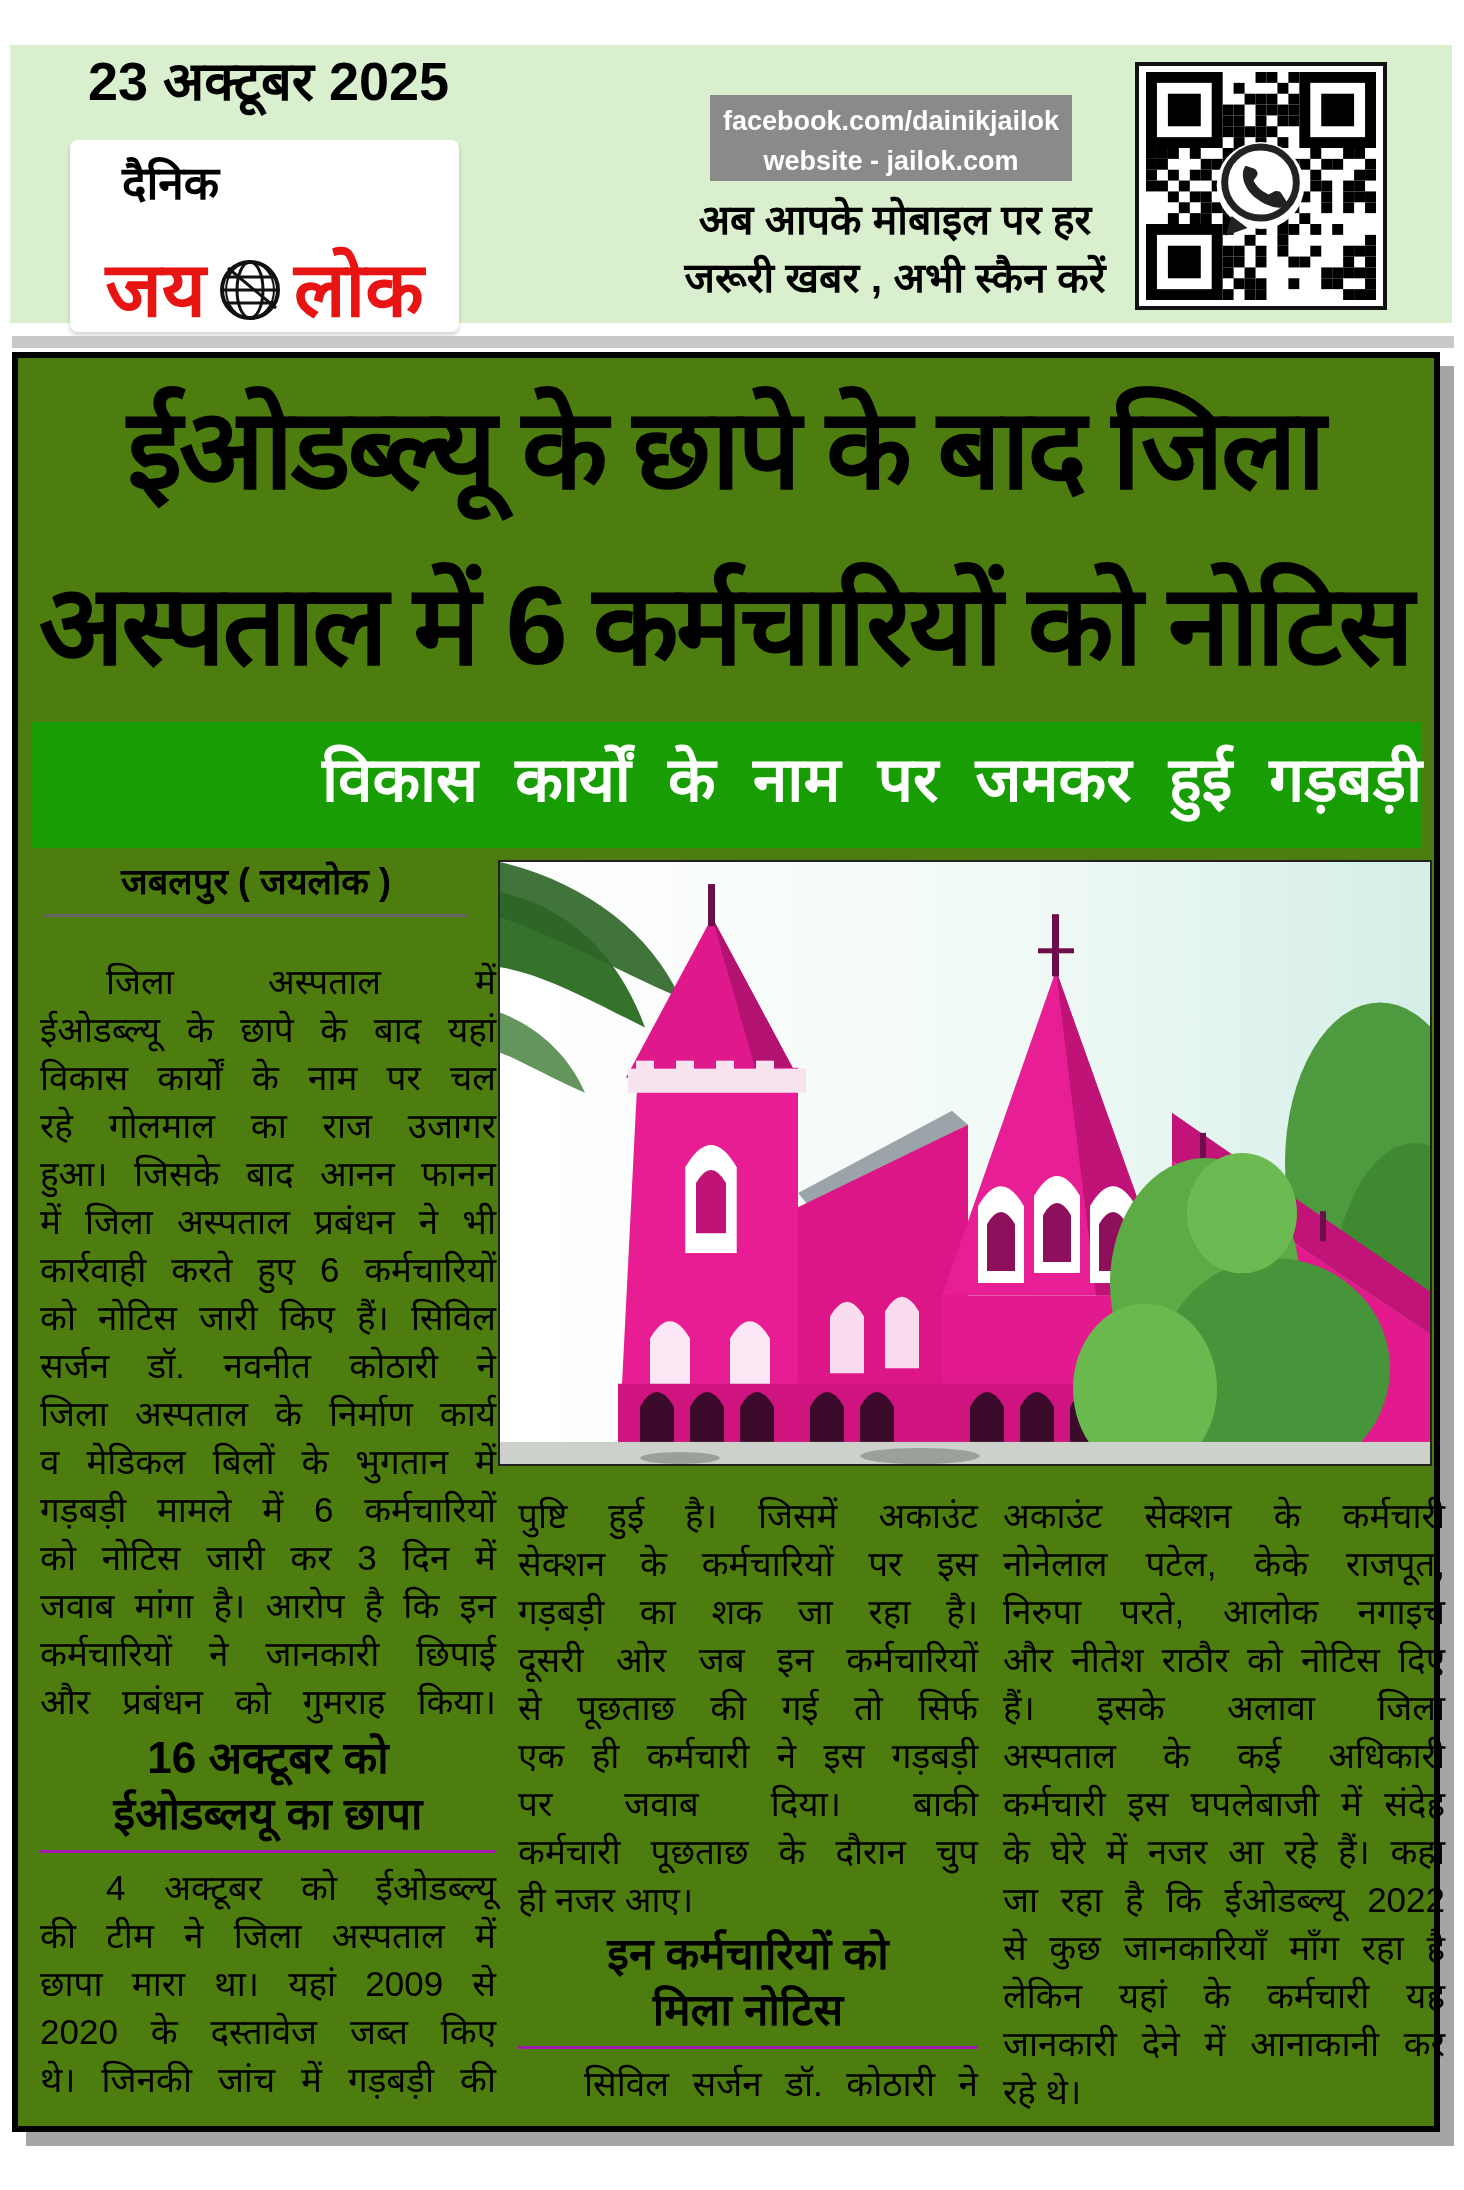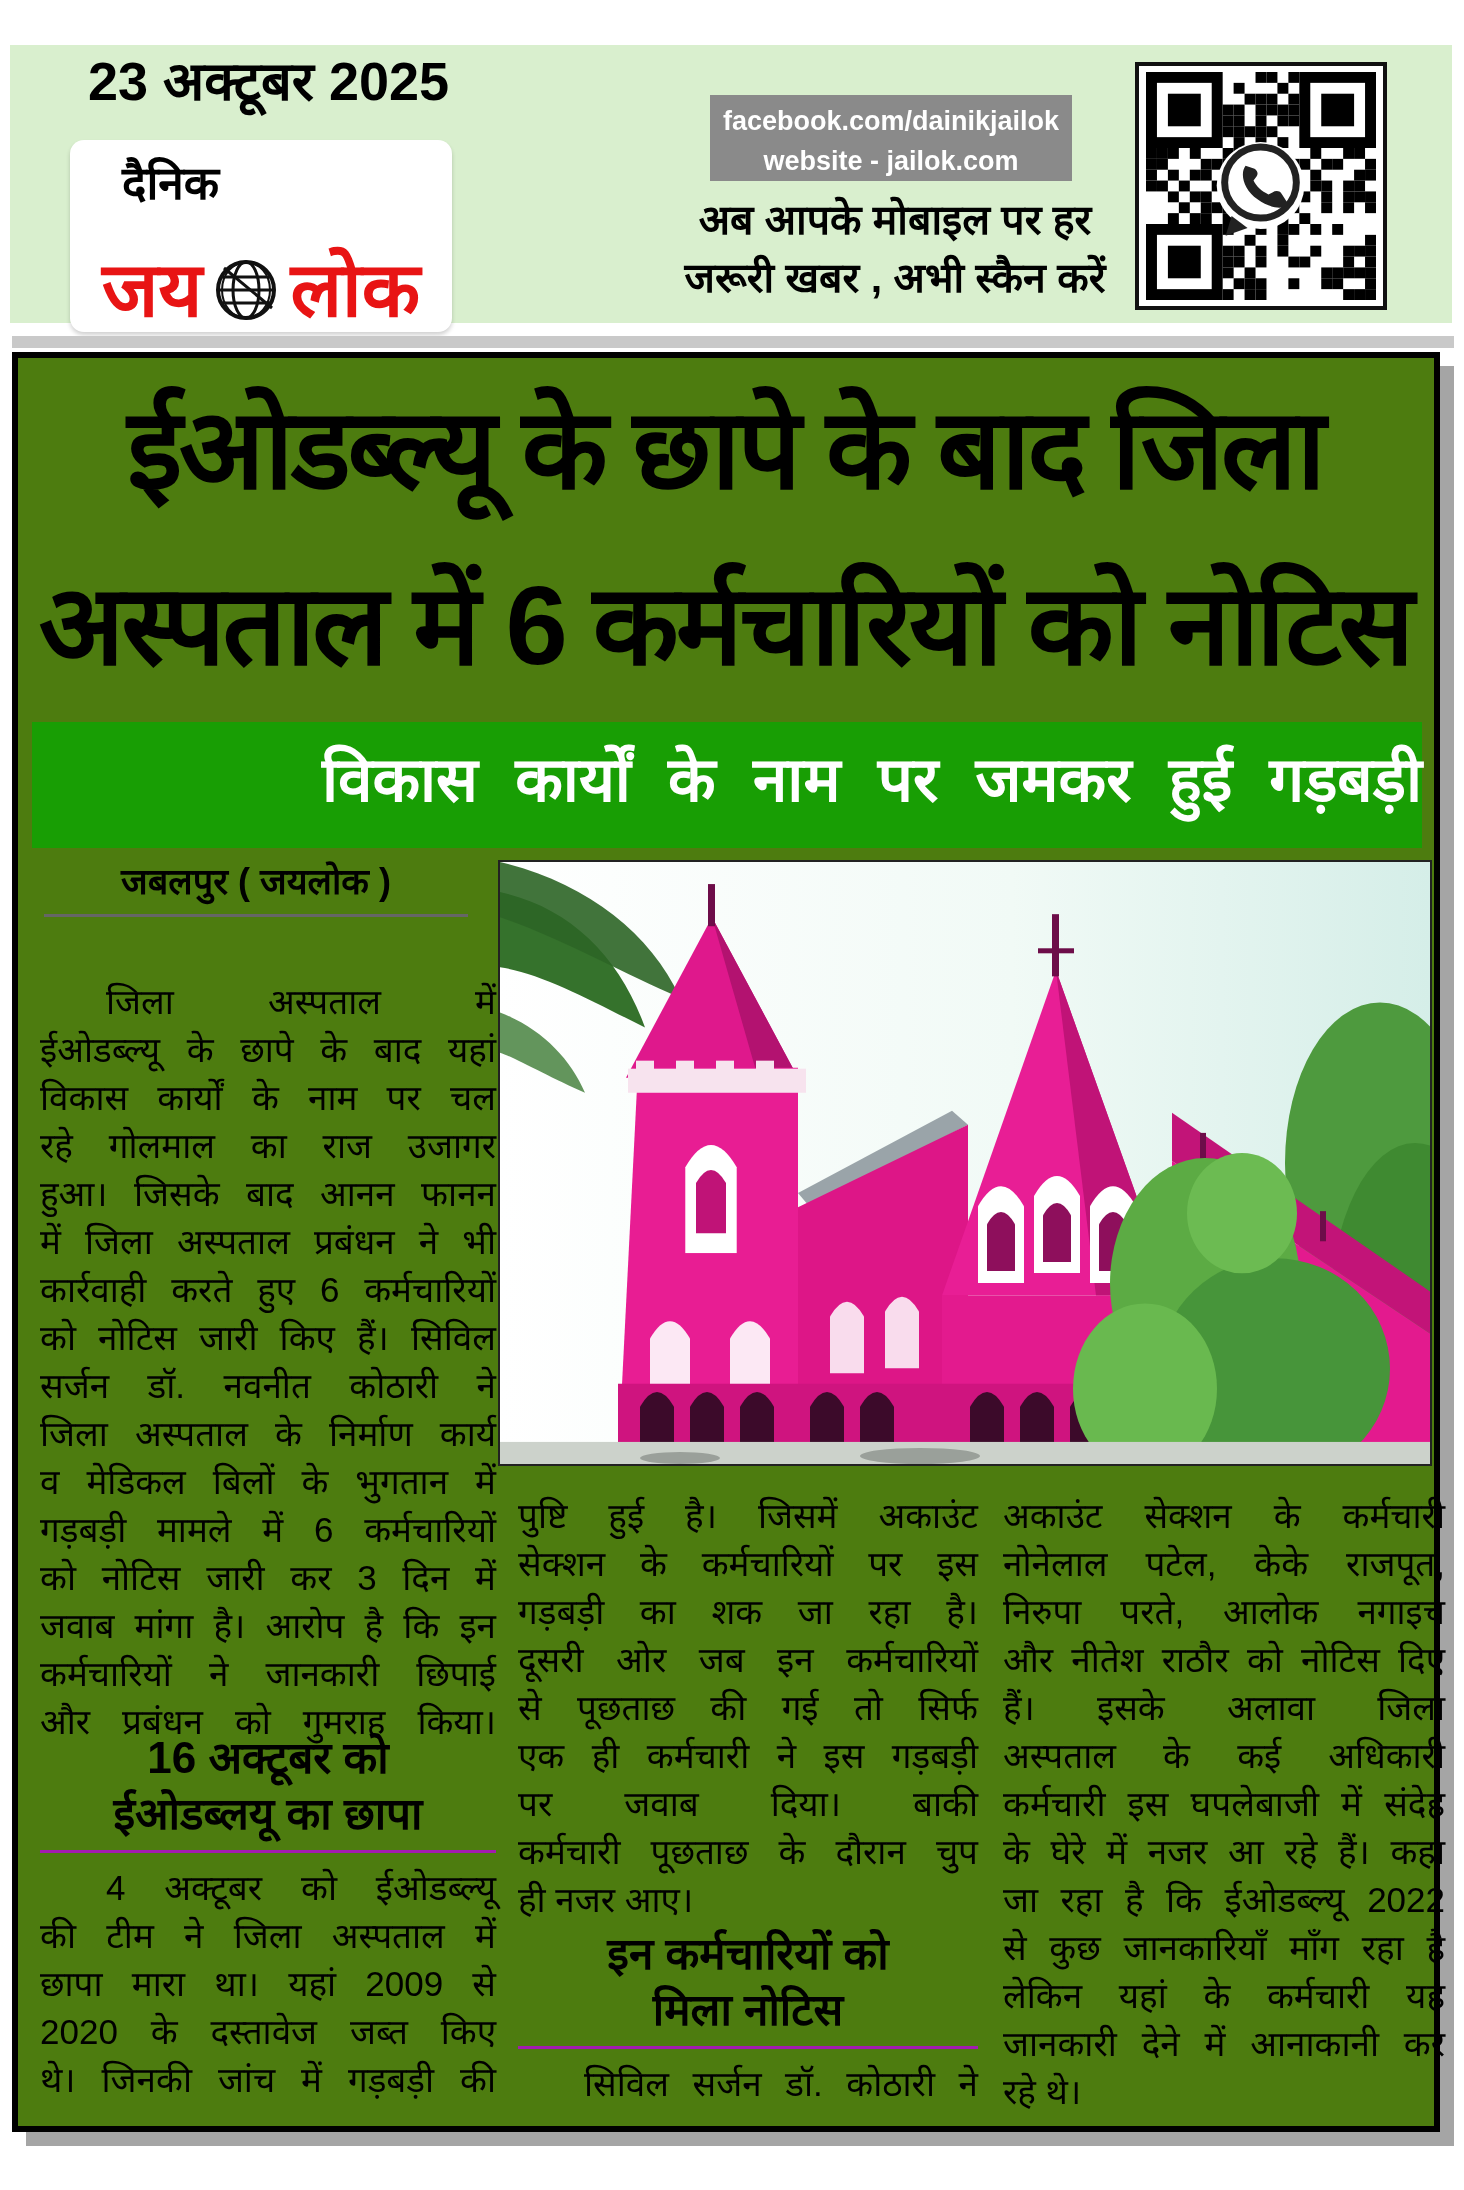--- a/index.html
+++ b/index.html
@@ -8,22 +8,22 @@
     --brand-red:#e81414;
     --box-gray:#8a8a8a;
   }
   html,body{margin:0;padding:0;background:#ffffff;}
   .page{position:relative;width:1464px;height:2190px;background:#fff;overflow:hidden;
         font-family:"Liberation Sans","DejaVu Sans",sans-serif;color:#000;}
 
   
   .header{position:absolute;left:10px;top:45px;width:1442px;height:278px;background:var(--header-green);}
   .date{position:absolute;left:78px;top:5px;font-size:54px;line-height:62px;font-weight:900;letter-spacing:0;}
-  .logo-box{position:absolute;left:60px;top:95px;width:382px;height:192px;background:#fff;border-radius:14px;
-            box-shadow:0 3px 4px rgba(0,0,0,.18);}
+  .logo-box{position:absolute;left:60px;top:95px;width:382px;height:192px;background:#fff;border-radius:8px;
+            box-shadow:0 3px 4px rgba(0,0,0,.18);padding-left:7px;}
   .logo-prefix{position:absolute;left:52px;top:10px;font-size:46px;font-weight:700;}
   .logo-row{position:absolute;left:0;right:0;bottom:4px;display:flex;justify-content:center;align-items:center;gap:12px;}
   .logo-word{font-size:76px;font-weight:900;color:var(--brand-red);line-height:1;}
   .globe{width:64px;height:64px;flex:0 0 auto;}
   .fb-box{position:absolute;left:700px;top:50px;width:362px;height:86px;background:var(--box-gray);
           color:#fff;text-align:center;font-weight:700;font-size:27px;line-height:40px;padding-top:6px;box-sizing:border-box;}
   .promo{position:absolute;left:650px;top:146px;width:470px;text-align:center;font-weight:900;
          font-size:41px;line-height:58px;}
   .qr-box{position:absolute;left:1125px;top:17px;width:252px;height:248px;background:#fff;border:4px solid #111;box-sizing:border-box;}
   .qr-box svg{position:absolute;left:7px;top:6px;width:230px;height:228px;}
@@ -45,21 +45,21 @@
 
   .textcol{position:absolute;}
   .tline{font-size:35px;line-height:48px;height:48px;text-align:justify;text-align-last:justify;
          overflow:visible;white-space:normal;}
   .tline.indent{text-indent:66px;}
   .tline.loose{text-align-last:left;}
   .subhead{position:absolute;text-align:center;font-weight:800;font-size:44px;line-height:56px;
            padding-bottom:8px;border-bottom:3px solid #a21caf;}
   .subhead div{white-space:nowrap;}
 
-  .col1 {left:22px;  top:600px;  width:456px;margin-top:20px;}
+  .col1 {left:22px;  top:600px;  width:456px;}
   .col1sub{left:22px; top:1372px; width:456px;}
   .col1b{left:22px;  top:1506px; width:456px;}
   .col2 {left:500px; top:1134px; width:460px;}
   .col2sub{left:500px;top:1568px; width:460px;}
   .col2b{left:500px; top:1702px; width:460px;}
   .col3 {left:985px; top:1134px; width:442px;}
 </style>
 </head>
 <body>
 

